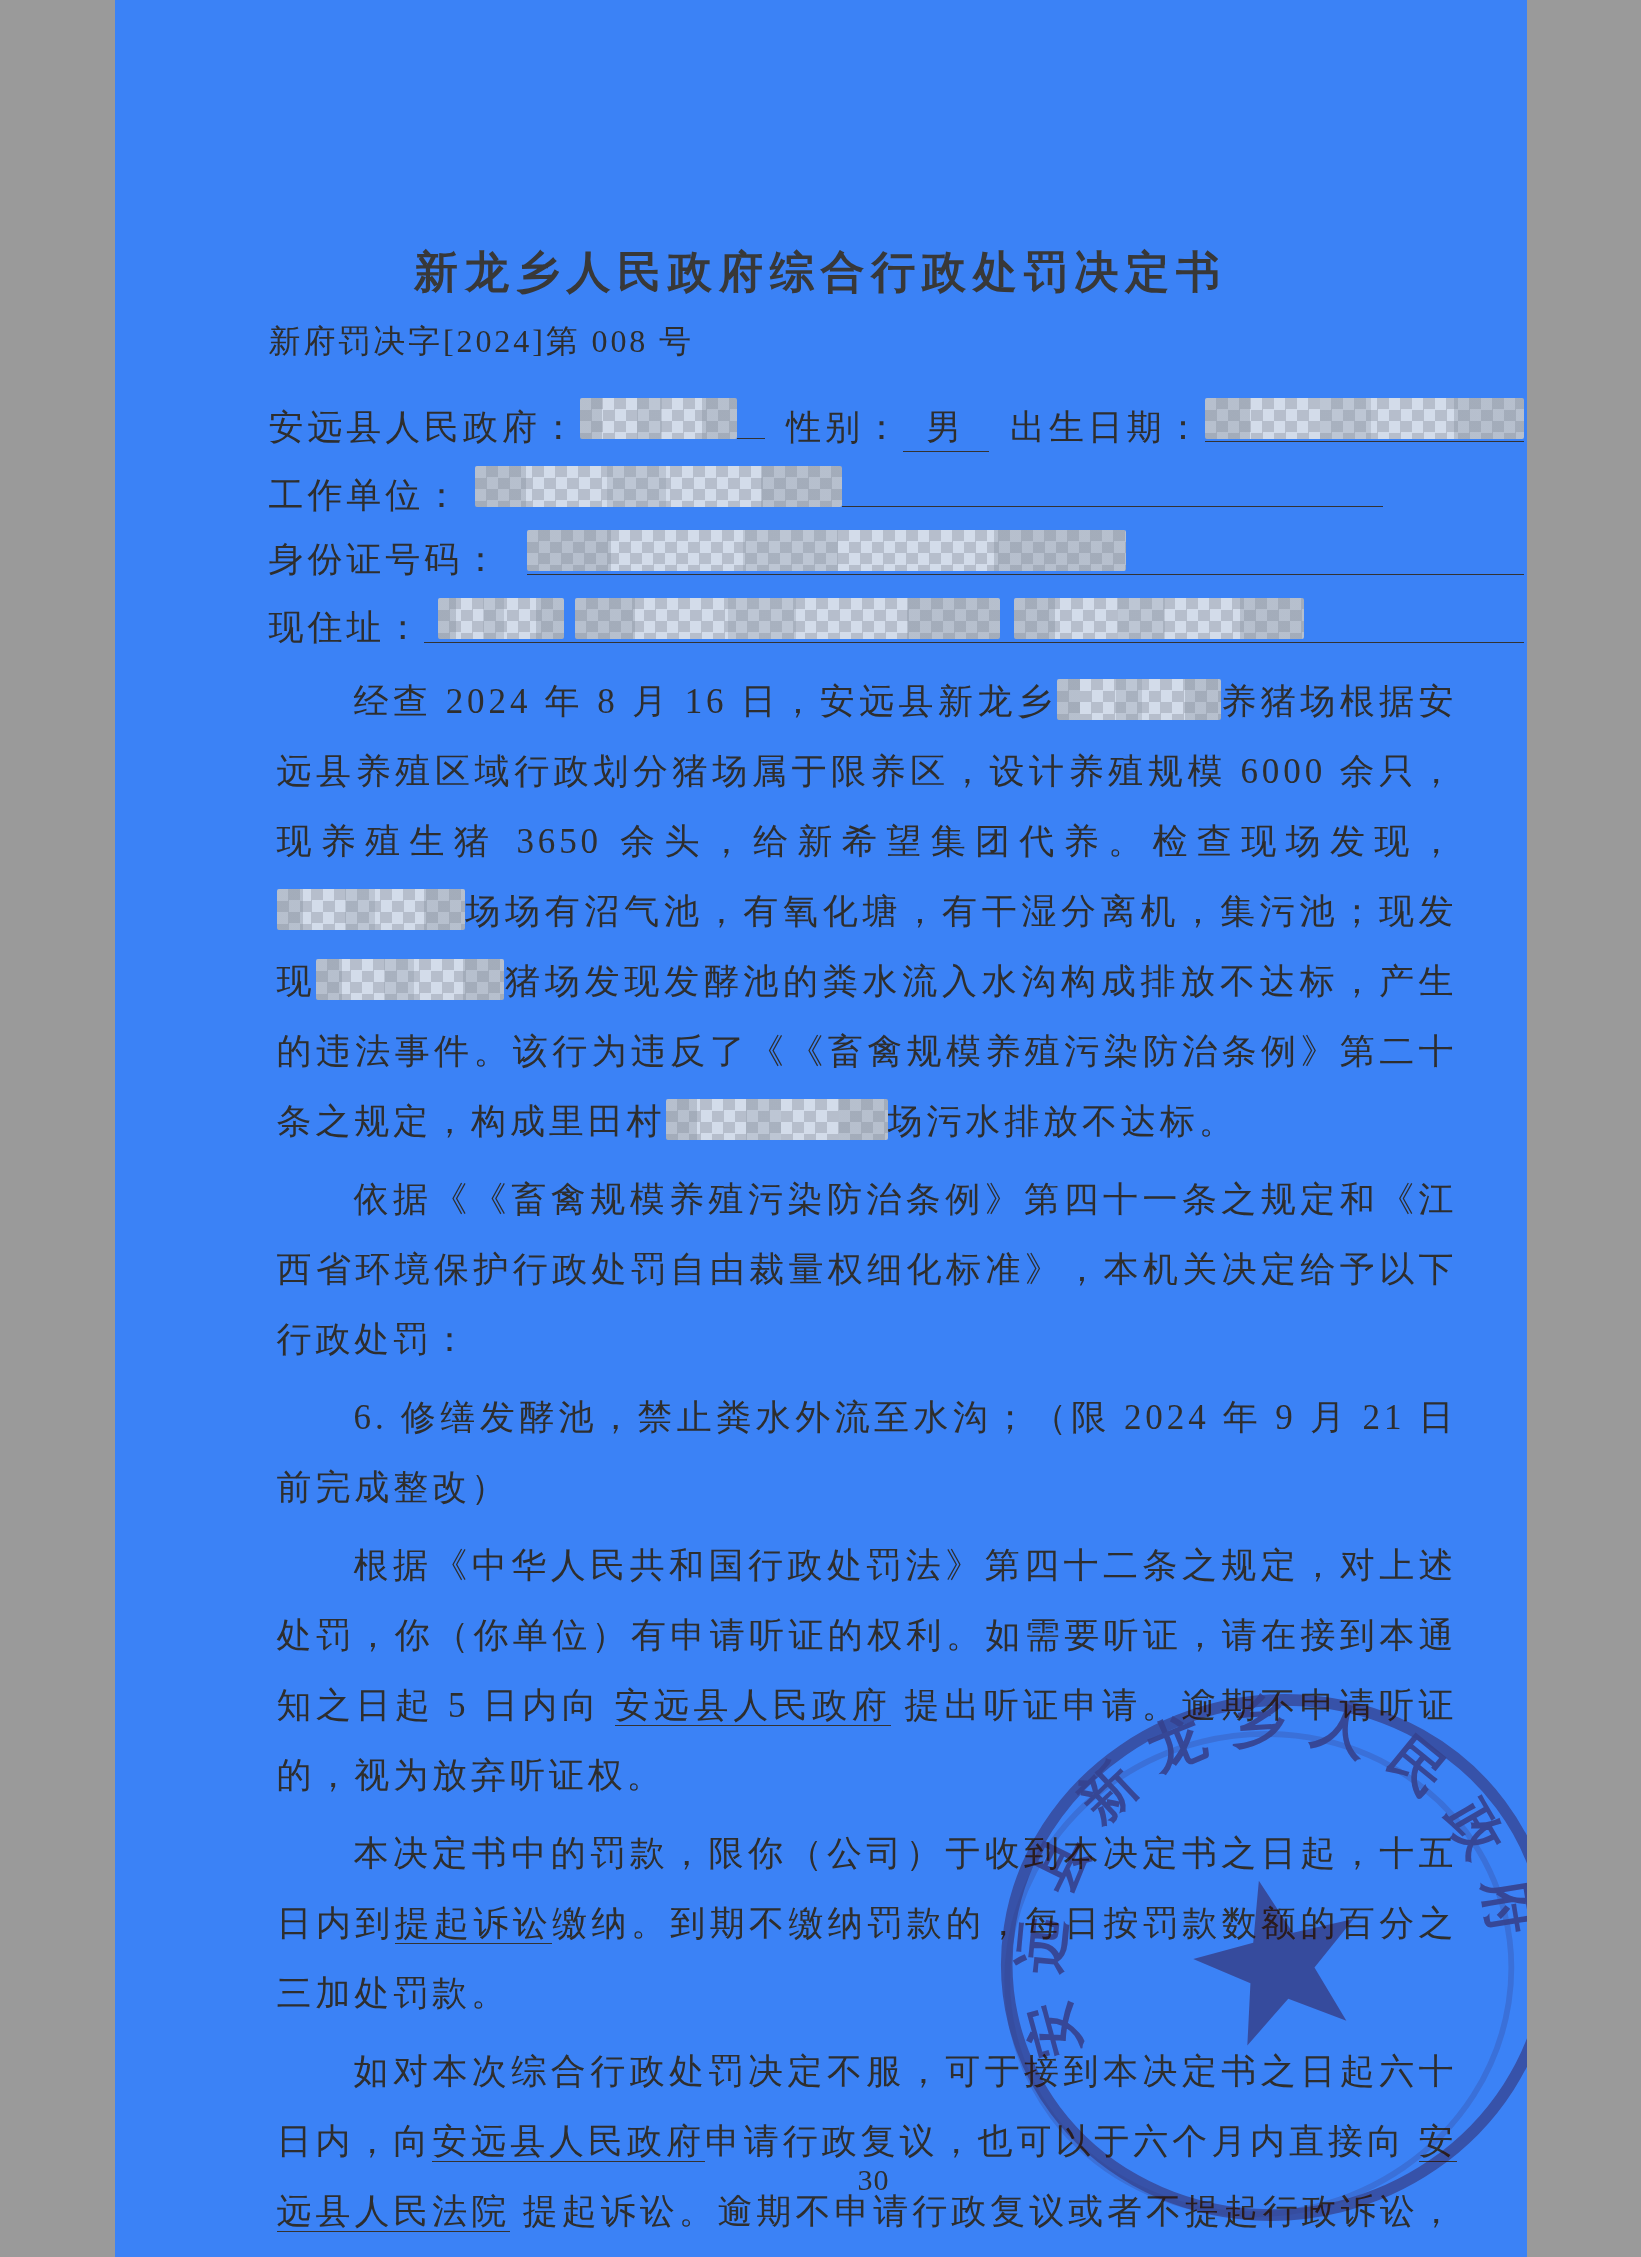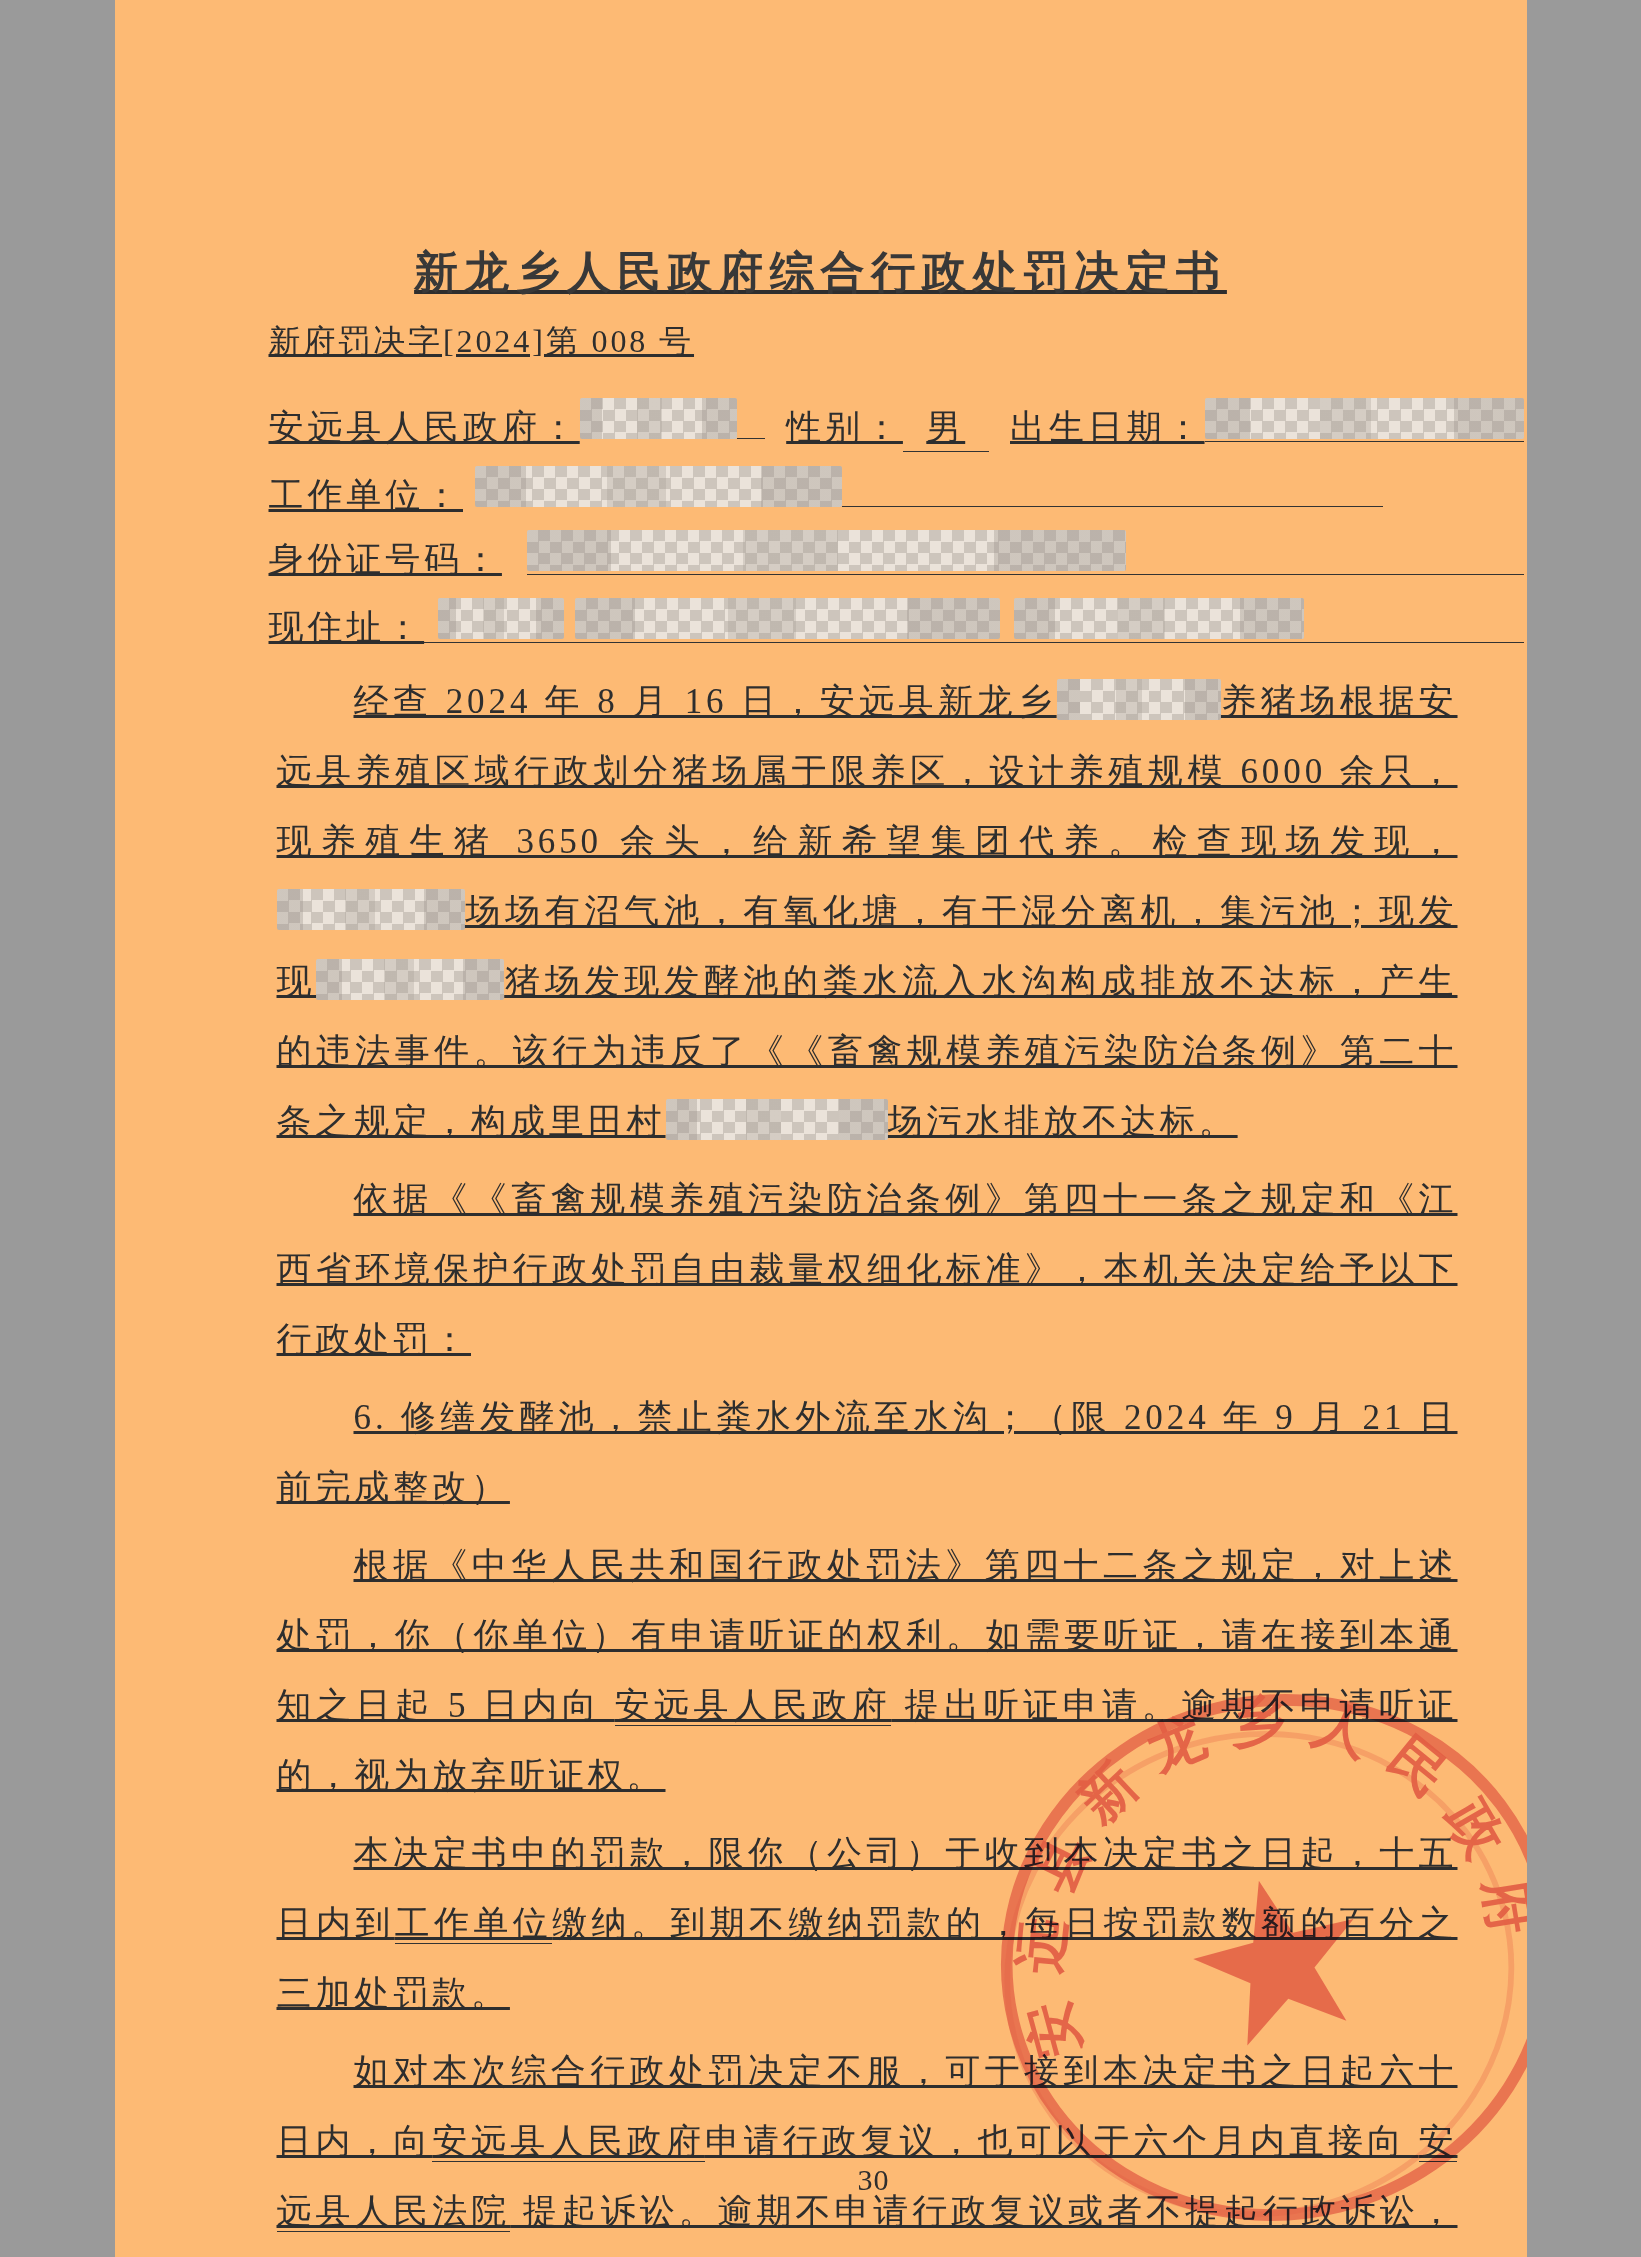--- a/index.html
+++ b/index.html
@@ -1,24 +1,23 @@
 <!DOCTYPE html>
 <html><head>
 <meta charset="utf-8">
 <style>
   html,body{margin:0;padding:0;background:#9a9a9a;}
   .page{
     position:relative;
     width:1412px;height:2257px;
     margin:0 auto;
-    background:#fdba74;
+    background:#3b82f6;
     font-family:"Liberation Serif","DejaVu Serif",serif;
     color:#2e2e2e;
     overflow:hidden;
-    text-decoration:underline;
   }
   .title{
     margin:241px 0 0 0;
     text-align:center;
     font-size:44px;
     font-weight:bold;
     letter-spacing:6.8px;
     line-height:64px;
     color:#383838;
   }
@@ -128,21 +127,21 @@
       </span>
     </div>
 
   </div>
 
   <div class="body">
     <p>经查 2024 年 8 月 16 日，安远县新龙乡<span class="redact" style="width: 164px;"></span>养猪场根据安远县养殖区域行政划分猪场属于限养区，设计养殖规模 6000 余只，现养殖生猪 3650 余头，给新希望集团代养。检查现场发现，<span class="redact" style="width: 188px;"></span>场场有沼气池，有氧化塘，有干湿分离机，集污池；现发现<span class="redact" style="width: 188px;"></span>猪场发现发酵池的粪水流入水沟构成排放不达标，产生的违法事件。该行为违反了《《畜禽规模养殖污染防治条例》第二十条之规定，构成里田村<span class="redact" style="width: 222px;"></span>场污水排放不达标。</p>
     <p>依据《《畜禽规模养殖污染防治条例》第四十一条之规定和《江西省环境保护行政处罚自由裁量权细化标准》，本机关决定给予以下行政处罚：</p>
     <p>6. 修缮发酵池，禁止粪水外流至水沟；（限 2024 年 9 月 21 日前完成整改）</p>
     <p>根据《中华人民共和国行政处罚法》第四十二条之规定，对上述处罚，你（你单位）有申请听证的权利。如需要听证，请在接到本通知之日起 5 日内向 <span class="uline">安远县人民政府</span> 提出听证申请。逾期不申请听证的，视为放弃听证权。</p>
-    <p>本决定书中的罚款，限你（公司）于收到本决定书之日起，十五日内到<span class="uline">工作单位</span>缴纳。到期不缴纳罚款的，每日按罚款数额的百分之三加处罚款。</p>
+    <p>本决定书中的罚款，限你（公司）于收到本决定书之日起，十五日内到<span class="uline">提起诉讼</span>缴纳。到期不缴纳罚款的，每日按罚款数额的百分之三加处罚款。</p>
     <p>如对本次综合行政处罚决定不服，可于接到本决定书之日起六十日内，向<span class="uline">安远县人民政府</span>申请行政复议，也可以于六个月内直接向 <span class="uline">安远县人民法院</span> 提起诉讼。逾期不申请行政复议或者不提起行政诉讼，又不履行处罚决定的，本机关将依法强制执行或者依法申请人民法院强制执行。</p>
   </div>
 
   <div class="pageno">30</div>
 
   <svg class="seal" viewBox="0 0 630 600">
     <g transform="rotate(-14 315 300)" opacity="0.8">
       <ellipse cx="315" cy="300" rx="282" ry="266" fill="none" stroke="#dd6078" stroke-width="12" opacity="0.75"></ellipse>
       <ellipse cx="292" cy="312" rx="262" ry="248" fill="none" stroke="#dd6078" stroke-width="6" opacity="0.28"></ellipse>
       <polygon points="315,218 336.2,278.9 400.6,280.2 349.2,319.1 367.9,380.8 315,344 262.1,380.8 280.8,319.1 229.4,280.2 293.8,278.9" fill="#dd6078" opacity="0.85"></polygon>

